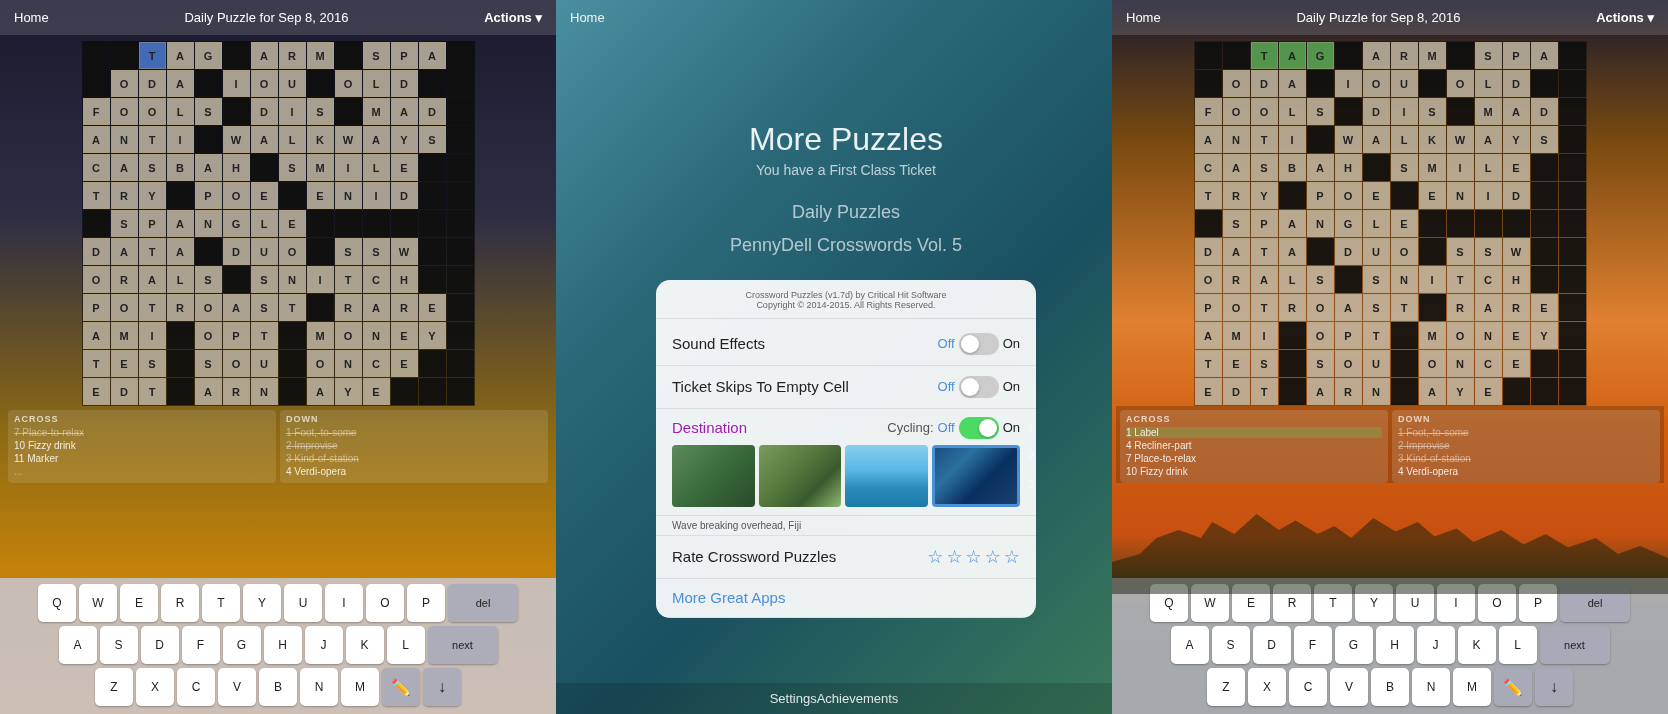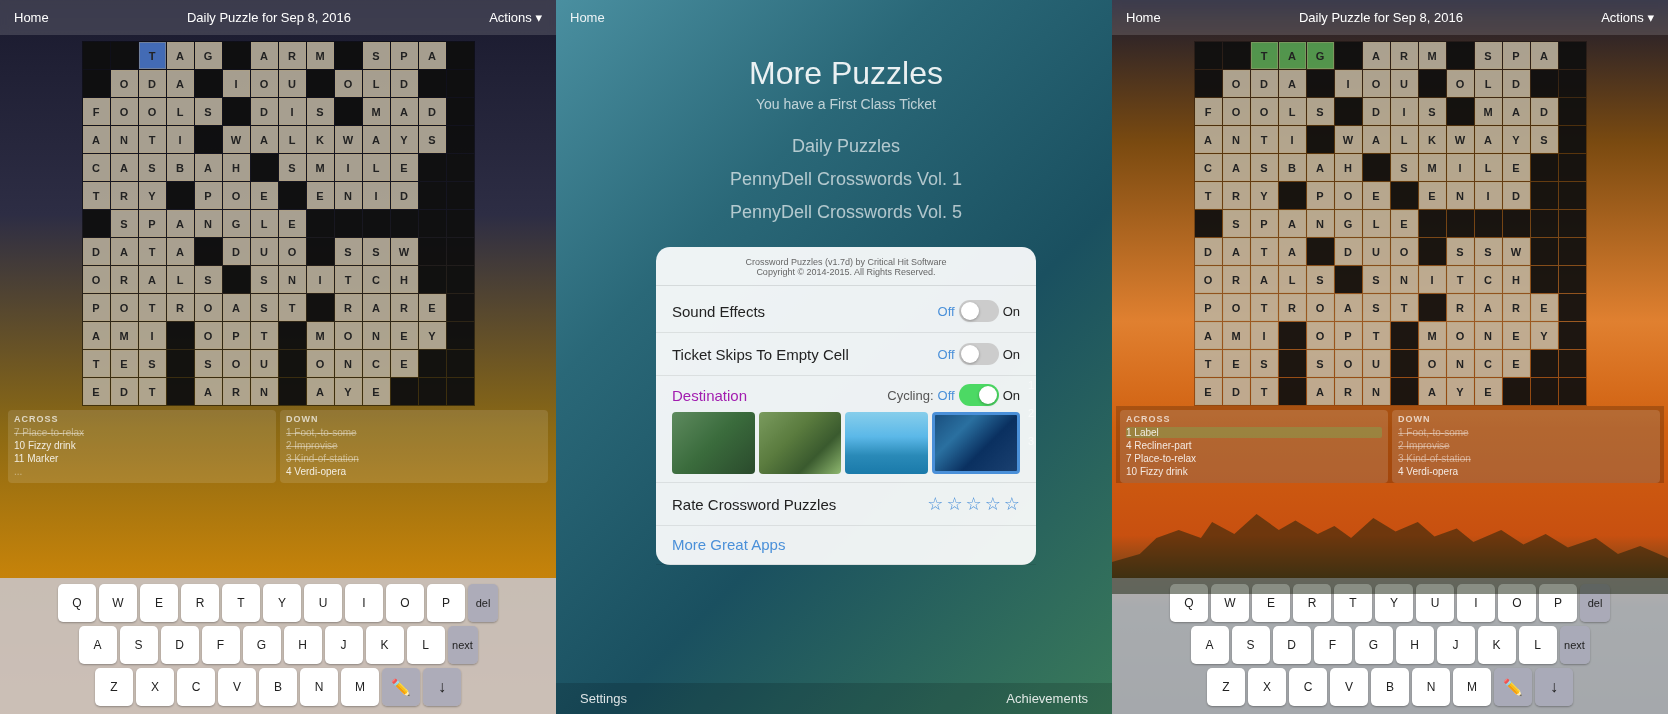--- a/index.html
+++ b/index.html
@@ -43,20 +43,21 @@
     }
     .nav-bar-btn {
       font-size: 13px;
       color: #fff;
       cursor: pointer;
     }
     .nav-bar-btn.right {
       display: flex;
       align-items: center;
       gap: 2px;
+      font-weight: bold;
     }
 
     
     .crossword-area {
       flex: 1;
       display: flex;
       flex-direction: column;
       padding: 6px 4px 2px 4px;
       overflow: hidden;
     }
@@ -120,21 +121,21 @@
       display: flex;
       align-items: center;
       justify-content: center;
       box-shadow: 0 1px 2px rgba(0,0,0,0.3);
       cursor: pointer;
     }
     .kb-key.special {
       background: rgba(170,170,185,0.9);
       color: #222;
       font-size: 11px;
-      width: 30px;
+      width: 70px;
     }
     .kb-key.icon-key {
       background: rgba(170,170,185,0.9);
       font-size: 16px;
       width: 38px;
     }
 
     
     .menu-panel {
       background: linear-gradient(135deg, #4a8fa0 0%, #2a6878 30%, #1a5060 60%, #3a7a5a 100%);
@@ -155,21 +156,21 @@
       font-size: 13px;
       color: rgba(255,255,255,0.9);
       cursor: pointer;
     }
 
     .menu-content {
       flex: 1;
       display: flex;
       flex-direction: column;
       align-items: center;
-      justify-content: flex-start;
+      justify-content: center;
       padding-top: 20px;
       margin-left: 24px;
     }
 
     .menu-title {
       font-size: 32px;
       font-weight: 300;
       color: rgba(255,255,255,0.9);
       margin-bottom: 4px;
     }
@@ -344,22 +345,22 @@
       border-bottom: 1px solid rgba(0,0,0,0.08);
     }
     .more-apps-link {
       font-size: 15px;
       color: #4a90d9;
       cursor: pointer;
     }
 
     .menu-bottom-bar {
       display: flex;
-      justify-content: space-between;
-      padding: 8px 24px;
+      justify-content: center;
+      padding: 8px 12px;
       background: rgba(0,0,0,0.15);
     }
     .menu-bottom-btn {
       font-size: 13px;
       color: rgba(255,255,255,0.85);
       cursor: pointer;
     }
 
     
     .scroll-nums {
@@ -654,21 +655,20 @@
 <div class="panel menu-panel">
   <div class="menu-nav">
     <span class="menu-nav-btn">Home</span>
   </div>
 
   <div class="menu-content">
     <div class="menu-title">More Puzzles</div>
     <div class="menu-subtitle">You have a First Class Ticket</div>
 
     <div class="menu-link">Daily Puzzles</div>
-    <div class="menu-link">PennyDell Crosswords Vol. 1</div>
     <div class="menu-link">PennyDell Crosswords Vol. 5</div>
 
     <div class="settings-popup" style="margin-top:12px; position:relative;">
       <div class="popup-copyright">
         <div>Crossword Puzzles (v1.7d) by Critical Hit Software</div>
         <div>Copyright © 2014-2015. All Rights Reserved.</div>
       </div>
 
       <div class="settings-row">
         <span class="settings-label">Sound Effects</span>
@@ -698,20 +698,21 @@
             <span class="toggle-text active" style="color:#222">On</span>
           </div>
         </div>
         <div class="destination-images">
           <div class="dest-img dest-img-1"></div>
           <div class="dest-img dest-img-2"></div>
           <div class="dest-img dest-img-3"></div>
           <div class="dest-img dest-img-4 selected-img"></div>
         </div>
       </div>
+      <div class="dest-caption">Wave breaking overhead, Fiji</div>
 
       <div class="rate-row">
         <span class="rate-label">Rate Crossword Puzzles</span>
         <div class="stars">
           <span class="star">☆</span>
           <span class="star">☆</span>
           <span class="star">☆</span>
           <span class="star">☆</span>
           <span class="star">☆</span>
         </div>

